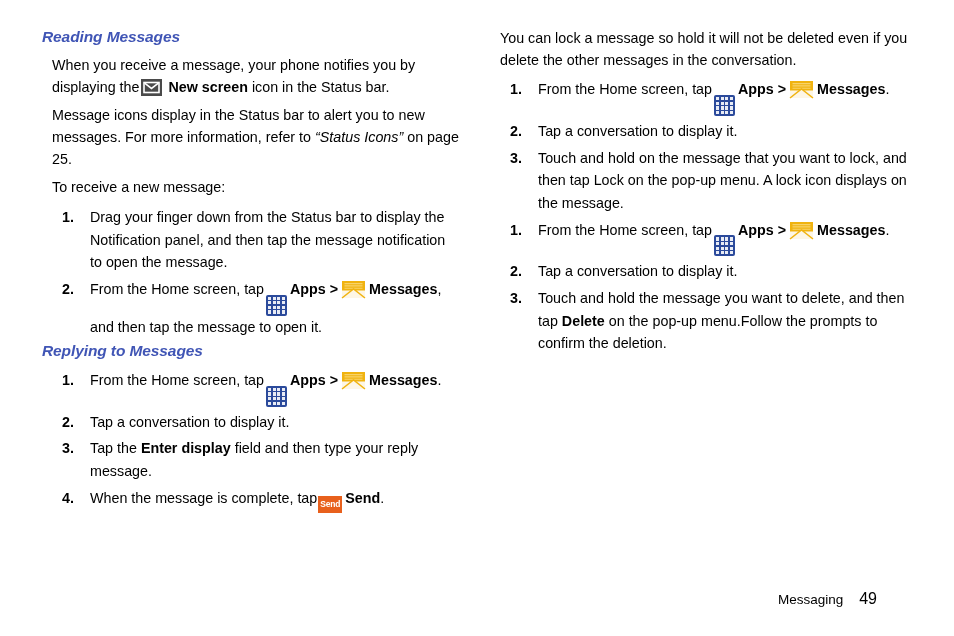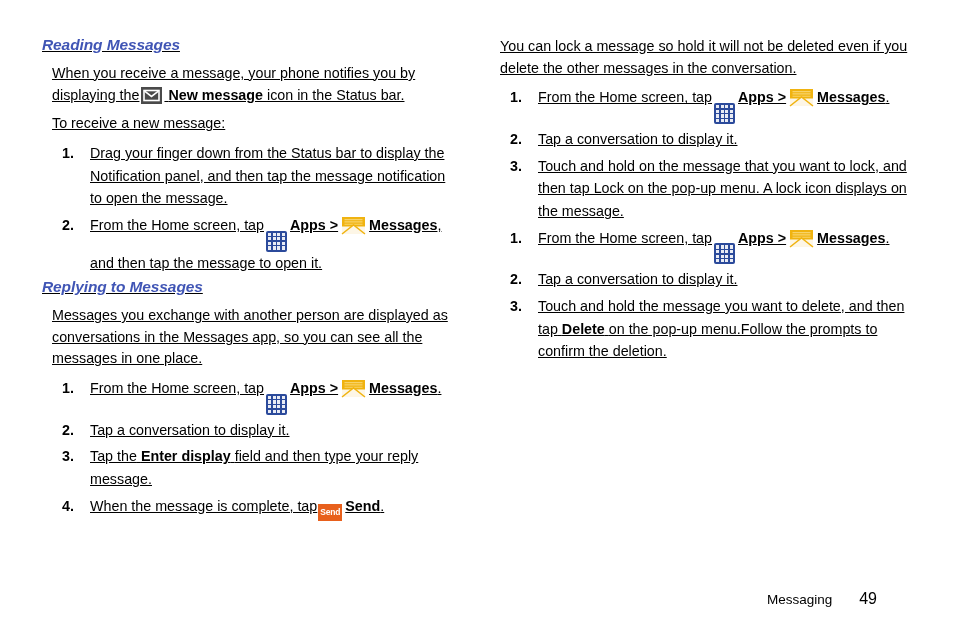--- a/index.html
+++ b/index.html
@@ -14,23 +14,22 @@
     overflow: hidden;
   }
 
   .page {
     position: absolute;
     inset: 0;
   }
 
   .col {
     position: absolute;
-    top: 36px;
+    top: 28px;
     width: 420px;
-    text-decoration: underline;
   }
   .col-left  { left: 40px; }
   .col-right { left: 488px; }
 
   h2.section-heading {
     font-size: 15.5px;
     font-weight: bold;
     font-style: italic;
     color: #4055b5;
     margin: 0 0 9px 2px;
@@ -132,38 +131,41 @@
   }
 
   
   .footer {
     position: absolute;
     right: 77px;
     bottom: 28px;
     font-size: 13.5px;
     white-space: nowrap;
   }
-  .footer .chap { margin-right: 27px; }
+  .footer .chap { margin-right: 16px; }
   .footer .pg { font-size: 16px; }
 </style>
 </head>
 <body>
 
 <div class="page">
 
   <div class="col col-left">
 
     <h2 class="section-heading">Reading Messages</h2>
 
     <p class="body-text"><span>When you receive a message, your phone notifies you by displaying the</span><span class="icon icon-newmsg"><svg width="21" height="17" viewBox="0 0 21 17">
             <rect x="3" y="3.5" width="15" height="10" fill="none" stroke="#ffffff" stroke-width="1.6"></rect>
             <path d="M3.6 4.2 L10.5 9.4 L17.4 4.2" fill="none" stroke="#ffffff" stroke-width="1.6"></path>
-          </svg></span> <b>New message</b>
+          </svg></span> <b>New screen</b>
       <span>icon in the Status bar.</span></p>
 
+    <p class="body-text"><span>Message icons display in the Status bar to alert you to new messages. For more information, refer to</span>
+      <i>“Status Icons”</i>
+      <span>on page 25.</span></p>
 
     <p class="body-text">To receive a new message:</p>
 
     <ol class="steps">
       <li>
         <span class="num">1.</span>
         <span>Drag your finger down from the Status bar to display the Notification panel, and then tap the message notification to open the message.</span>
       </li>
       <li>
         <span class="num">2.</span>
@@ -189,21 +191,20 @@
               <rect x="1" y="1" width="23" height="9.5" fill="#f0b310"></rect>
               <path d="M3.5 3.6 H21.5 M3.5 5.9 H21.5 M3.5 8.2 H21.5" stroke="#f7d36a" stroke-width="1.1"></path>
               <path d="M1 18 L12.5 9 L24 18 Z" fill="#fdf6e6"></path>
               <path d="M1 18 L12.5 9 L24 18" fill="none" stroke="#f0b310" stroke-width="1.5"></path>
             </svg></span><b>Messages</b><span>, and then tap the message to open it.</span>
       </li>
     </ol>
 
     <h2 class="section-heading gap-before">Replying to Messages</h2>
 
-    <p class="body-text">Messages you exchange with another person are displayed as conversations in the Messages app, so you can see all the messages in one place.</p>
 
     <ol class="steps">
       <li>
         <span class="num">1.</span>
         <span>From the Home screen, tap</span><span class="icon icon-apps"><span class="grid">
               <i></i>
               <i></i>
               <i></i>
               <i></i>
               <i></i>

